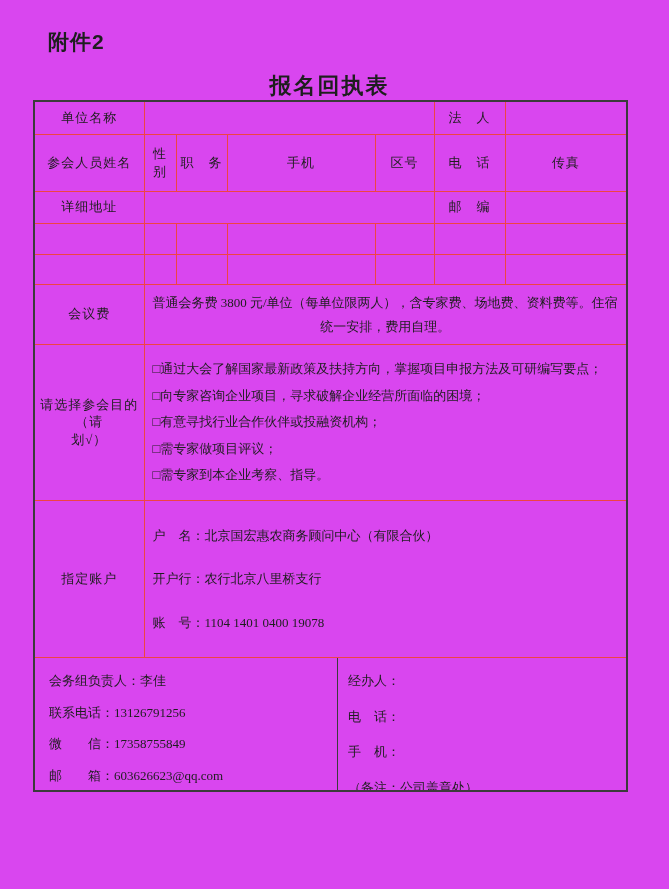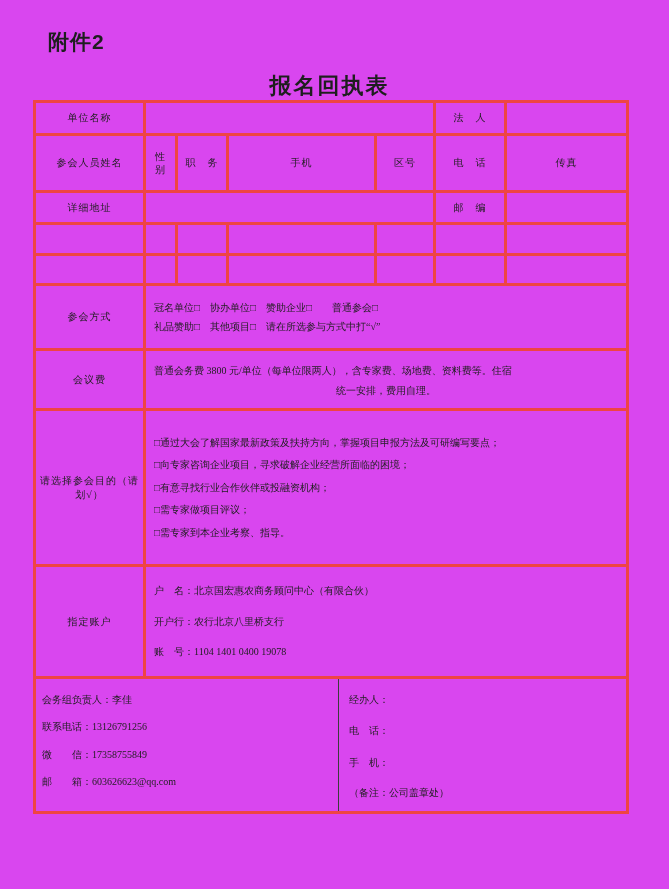--- a/index.html
+++ b/index.html
@@ -22,36 +22,36 @@
     font-family:"Liberation Sans","DejaVu Sans",sans-serif;
     font-weight:bold; font-size:22px; letter-spacing:2px;
   }
 
   table.reg {
     position:absolute; left:33px; top:100px; width:593px;
     border-collapse:collapse; table-layout:fixed;
     border:2px solid #3b3b3b;
   }
   table.reg td {
-    border:3px solid #ef4444;
-    font-size:10px; line-height:1.35;
+    border:1px solid #ef4444;
+    font-size:13px; line-height:1.35;
     padding:0; vertical-align:middle;
     overflow:hidden;
   }
   .lbl { text-align:center; letter-spacing:1px; }
   .pad { padding:2px 8px; }
   .twoline div { padding:3px 8px; }
   .fee-line1 { padding:4px 8px 0 8px; }
   .fee-line2 { padding:6px 8px 2px 8px; text-align:center; }
   .purpose-item { padding:0 8px; margin:9px 0; }
-  .acct-line { padding:0 8px; margin:17px 0; }
+  .acct-line { padding:0 8px; margin:26px 0; }
   .hstack { line-height:1.25; }
 
   .bottom-wrap { display:flex; width:100%; height:132px; }
-  .bottom-left { width:302px; padding:6px 6px 4px 6px; box-sizing:border-box; }
+  .bottom-left { width:302px; padding:6px 6px 4px 14px; box-sizing:border-box; }
   .bottom-right { flex:1; border-left:1px solid #3b3b3b; padding:6px 23px 4px 10px; box-sizing:border-box; }
   .contact-line { margin:8px 0 14px 0; }
   .contact-line-r { margin:8px 0 18px 0; }
 </style>
 </head>
 <body>
 
 <div class="page">
 
   <div class="attachment">附件2</div>
@@ -109,27 +109,20 @@
       <td></td>
       <td></td>
       <td></td>
       <td></td>
       <td></td>
       <td></td>
       <td></td>
     </tr>
 
 
-    <tr style="height:65px">
-      <td class="lbl">参会方式</td>
-      <td colspan="6" class="twoline">
-        <div>冠名单位□　协办单位□　赞助企业□　　普通参会□</div>
-        <div>礼品赞助□　其他项目□　请在所选参与方式中打“√”</div>
-      </td>
-    </tr>
 
     <tr style="height:60px">
       <td class="lbl">会议费</td>
       <td colspan="6">
         <div class="fee-line1">普通会务费 3800 元/单位（每单位限两人），含专家费、场地费、资料费等。住宿</div>
         <div class="fee-line2">统一安排，费用自理。</div>
       </td>
     </tr>
 
     <tr style="height:156px">
@@ -162,21 +155,21 @@
           <div class="bottom-left">
             <div class="contact-line">会务组负责人：李佳</div>
             <div class="contact-line">联系电话：13126791256</div>
             <div class="contact-line">微　　信：17358755849</div>
             <div class="contact-line">邮　　箱：603626623@qq.com</div>
           </div>
           <div class="bottom-right">
             <div class="contact-line-r">经办人：</div>
             <div class="contact-line-r">电　话：</div>
             <div class="contact-line-r">手　机：</div>
-            <div class="contact-line-r" style="margin-bottom:16px;font-family:Liberation Mono, monospace;">（备注：公司盖章处）</div>
+            <div class="contact-line-r" style="margin-bottom:16px;">（备注：公司盖章处）</div>
           </div>
         </div>
       </td>
     </tr>
   </tbody>
     </table>
 
 </div>
 
 </body></html>

